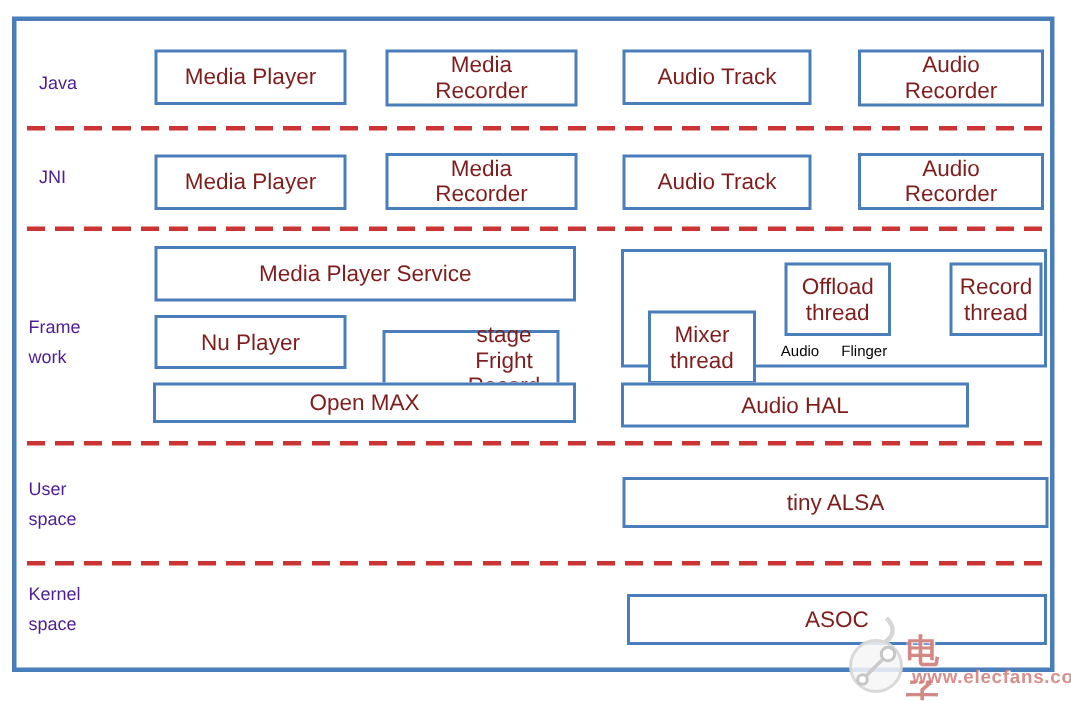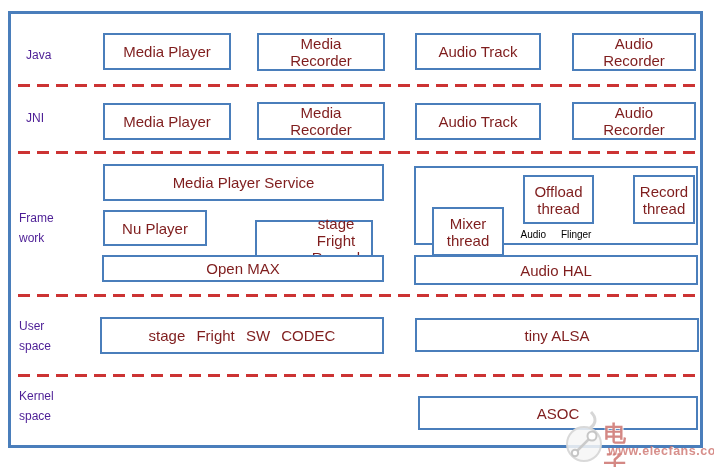--- a/index.html
+++ b/index.html
@@ -71,34 +71,33 @@
   <div class="box padwrap" style="left:257px;top:33px;width:128px;height:38px;">Media Recorder</div>
   <div class="box" style="left:415px;top:33px;width:126px;height:37px;">Audio Track</div>
   <div class="box padwrap" style="left:572px;top:33px;width:124px;height:38px;">Audio Recorder</div>
 
   <div class="box" style="left:103px;top:103px;width:128px;height:37px;">Media Player</div>
   <div class="box padwrap" style="left:257px;top:102px;width:128px;height:38px;">Media Recorder</div>
   <div class="box" style="left:415px;top:103px;width:126px;height:37px;">Audio Track</div>
   <div class="box padwrap" style="left:572px;top:102px;width:124px;height:38px;">Audio Recorder</div>
 
   <div class="box" style="left:103px;top:164px;width:281px;height:37px;">Media Player Service</div>
-  <div class="box" style="left:103px;top:210px;width:104px;height:36px;">Nu Player</div>
+  <div class="box" style="left:103px;top:210px;width:128px;height:36px;">Nu Player</div>
   <div class="box" style="left:255px;top:220px;width:118px;height:40px;padding-left:44px;">stage Fright Record</div>
   <div class="box" style="left:102px;top:255px;width:282px;height:27px;">Open MAX</div>
 
   <div class="container-box" style="left:414px;top:166px;width:284px;height:79px;">
     <div class="flinger-label">Audio Flinger</div>
   </div>
   <div class="box" style="left:432px;top:175px;width:72px;height:49px;margin-top:32px;">Mixer thread</div>
   <div class="box" style="left:523px;top:175px;width:71px;height:49px;">Offload thread</div>
   <div class="box" style="left:613px;top:175px;width:62px;height:49px;margin-left:20px;">Record thread</div>
 
-  <div class="box" style="left:414px;top:255px;width:284px;height:30px;">Audio HAL</div>
+  <div class="box" style="left:414px;top:255px;width:232px;height:30px;">Audio HAL</div>
 
-  <div class="box spaced" style="left:100px;top:317px;width:284px;height:37px;">stage Fright SW CODEC</div>
   <div class="box" style="left:415px;top:318px;width:284px;height:34px;">tiny ALSA</div>
 
   <div class="box" style="left:418px;top:396px;width:280px;height:34px;">ASOC</div>
 
   <div class="watermark">
     <svg class="wm-logo" width="46" height="58" viewBox="0 0 46 58">
       <path d="M28 4 C 34 10, 33 16, 27 20" fill="none" stroke="rgba(210,210,210,0.9)" stroke-width="3"></path>
       <circle cx="21" cy="36" r="17" fill="rgba(246,246,246,0.85)" stroke="rgba(215,215,215,0.95)" stroke-width="2"></circle>
       <line x1="13" y1="44" x2="28" y2="29" stroke="rgba(200,200,200,0.95)" stroke-width="2.5"></line>
       <circle cx="12" cy="45" r="3.2" fill="#ffffff" stroke="rgba(195,195,195,0.95)" stroke-width="2"></circle>

